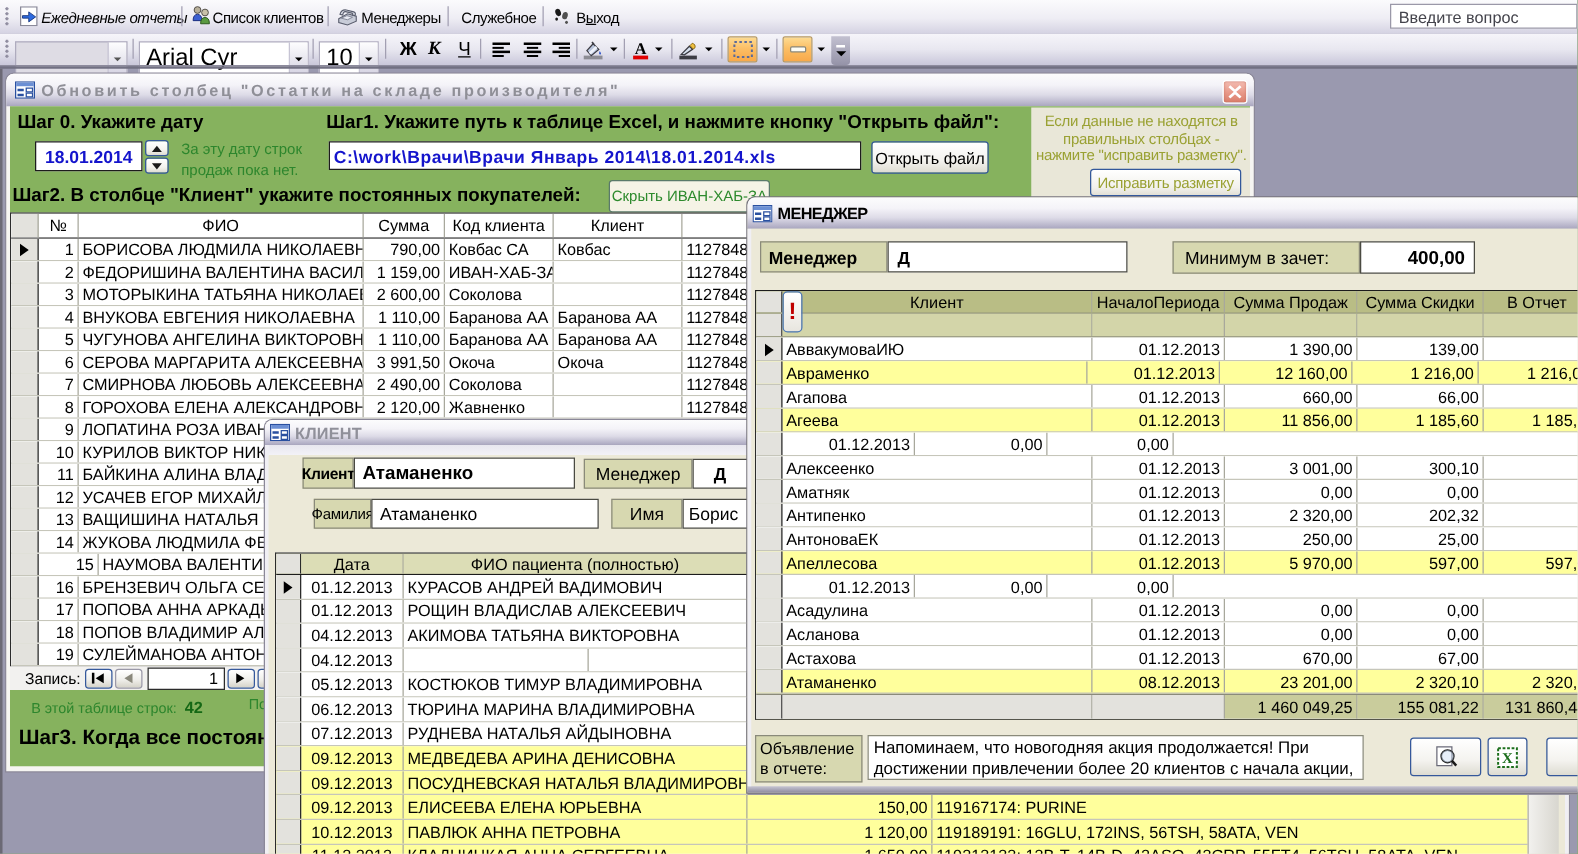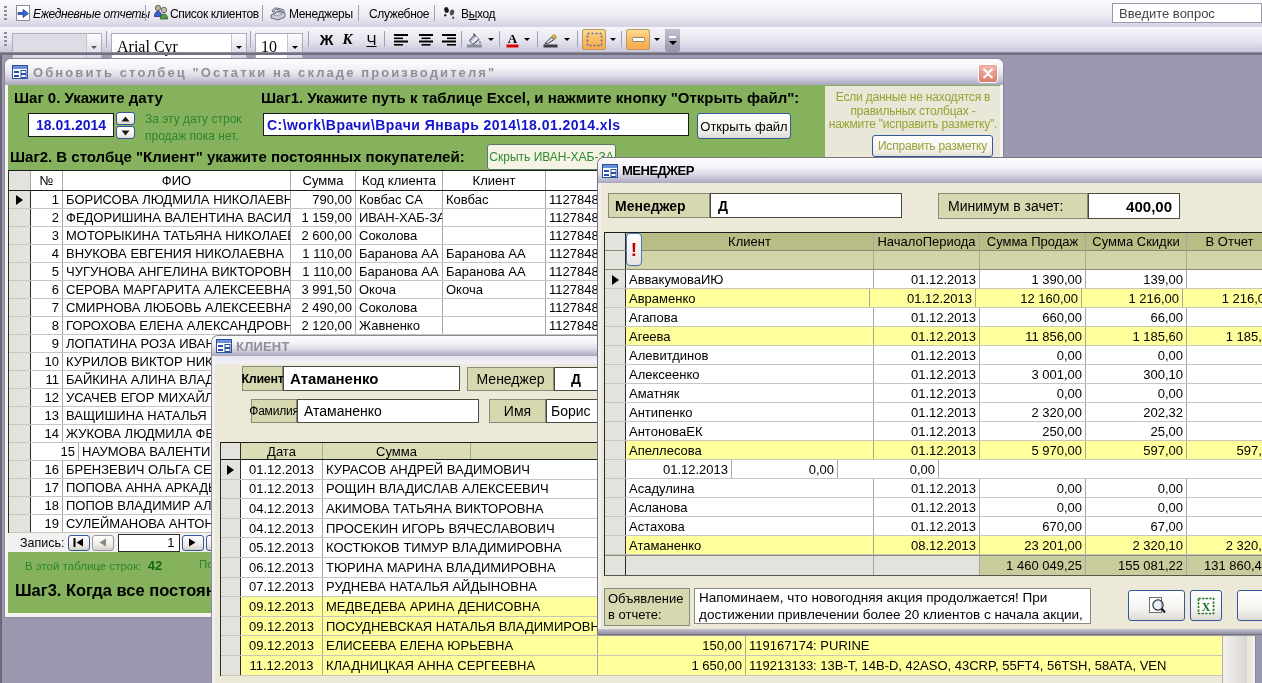--- a/index.html
+++ b/index.html
@@ -9,21 +9,21 @@
 .ab{position:absolute;}
 #menubar{left:0;top:0;width:1262px;height:27px;background:linear-gradient(180deg,#fbfbfd 0%,#eeedf4 55%,#d4d2e2 100%);}
 #toolbar2{left:0;top:27px;width:1262px;height:25px;background:linear-gradient(180deg,#f6f5fa 0%,#e8e7f0 50%,#c9c7da 100%);}
 #tbline{left:0;top:52px;width:1262px;height:1px;background:#8d8b9d;}
 #mdiTop{left:0;top:53px;width:1262px;height:2px;background:#717082;}
 #mdiLeft{left:0;top:55px;width:2px;height:628px;background:#6b6975;}
 .mtx{top:0;height:27px;display:flex;align-items:center;font-size:12px;letter-spacing:-0.35px;color:#000;}
 .grip{position:absolute;left:4px;top:5px;width:3px;height:16px;
  background-image:radial-gradient(circle at 1.5px 2px,#8f8c9f 1.2px,transparent 1.4px);background-size:3px 4px;}
 .darr{width:0;height:0;border-left:3px solid transparent;border-right:3px solid transparent;border-top:3px solid #000;display:inline-block;}
-.combo{background:#fff;border:1px solid #aeabbe;height:28px;font-size:16px;display:inline-flex;align-items:center;position:relative;vertical-align:top;margin-top:3px;font-family:Liberation Serif, serif;}
+.combo{background:#fff;border:1px solid #aeabbe;height:28px;font-size:19px;display:inline-flex;align-items:center;position:relative;vertical-align:top;margin-top:3px;}
 .combo .cab{position:absolute;right:0;top:0;bottom:0;width:15px;background:linear-gradient(180deg,#fdfdfe,#d5d3e2);border-left:1px solid #c6c4d4;display:flex;align-items:center;justify-content:center;}
 .win{position:absolute;border-radius:6px 6px 0 0;}
 .titlebar{position:absolute;left:0;top:0;right:0;height:26px;border-radius:6px 6px 0 0;
  background:linear-gradient(180deg,#fcfcfd 0%,#f4f3f8 35%,#dddbe7 65%,#b2afc6 94%,#a8a5bc 100%);
  display:flex;align-items:center;}
 .ttext{font-size:13px;font-weight:bold;}
 .dsrow{display:flex;overflow:hidden;background:#fff;}
 .cell{overflow:hidden;white-space:nowrap;font-size:13px;border-right:1px solid #a8a89c;padding:0 3px;display:flex;align-items:center;flex:none;}
 .num{justify-content:flex-end;}
 .ctr{justify-content:center;}
@@ -469,20 +469,21 @@
  <div class="ab" style="left:252px;top:3px;width:87px;height:24px;background:#d7d8b0;border:1px solid #8a8a7a;display:flex;align-items:center;font-size:14px;justify-content:center;">Менеджер</div>
  <div class="ab" style="left:339px;top:3px;width:60px;height:24px;background:#fff;border:1px solid #4a4a42;display:flex;align-items:center;font-size:14px;font-weight:bold;padding-left:16px;">Д</div>
  <div class="ab" style="left:36px;top:35px;width:46px;height:24px;background:#d7d8b0;border:1px solid #8a8a7a;display:flex;align-items:center;font-size:14px;justify-content:center;font-size:12px;letter-spacing:-0.2px;">Фамилия</div>
  <div class="ab" style="left:82px;top:35px;width:182px;height:24px;background:#fff;border:1px solid #4a4a42;display:flex;align-items:center;font-size:14px;padding-left:6px;">Атаманенко</div>
  <div class="ab" style="left:274px;top:35px;width:57px;height:24px;background:#d7d8b0;border:1px solid #8a8a7a;display:flex;align-items:center;font-size:14px;justify-content:center;">Имя</div>
  <div class="ab" style="left:331px;top:35px;width:90px;height:24px;background:#fff;border:1px solid #4a4a42;display:flex;align-items:center;font-size:14px;padding-left:4px;">Борис</div>
  <div class="ab" style="left:5px;top:78px;width:1002px;border-top:1px solid #1c1c1c;border-left:1px solid #2b2b2b;background:#fff;">
           <div class="dsrow" style="height:17px;background:#dcddb6;border-bottom:1px solid #1c1c1c;">
             <div class="cell sel" style="width:20px;border-right:1px solid #2b2b2b;background:#e3e2dd;"></div>
             <div class="cell ctr" style="width:82px;background:#dcddb6;">Дата</div>
+            <div class="cell ctr" style="width:275px;background:#dcddb6;">ФИО пациента (полностью)</div>
             <div class="cell ctr" style="width:148px;background:#dcddb6;">Сумма</div>
             <div class="cell" style="width:477px;background:#dcddb6;border-right:none;"></div>
           </div>
           <div class="dsrow" style="height:19.6px;background:#fff;border-bottom:1px solid #c6c6ba;">
             <div class="cell sel" style="width:20px;border-right:1px solid #2b2b2b;border-bottom:1px solid #2b2b2b;margin-bottom:-1px;height:20.6px;">
               <div class="tri"></div>
             </div>
             <div class="cell ctr" style="width:82px;">01.12.2013</div>
             <div class="cell" style="width:275px;">КУРАСОВ АНДРЕЙ ВАДИМОВИЧ</div>
             <div class="cell num" style="width:148px;"></div>
@@ -498,21 +499,20 @@
           <div class="dsrow" style="height:19.6px;background:#fff;border-bottom:1px solid #c6c6ba;">
             <div class="cell sel" style="width:20px;border-right:1px solid #2b2b2b;border-bottom:1px solid #2b2b2b;margin-bottom:-1px;height:20.6px;"></div>
             <div class="cell ctr" style="width:82px;">04.12.2013</div>
             <div class="cell" style="width:275px;">АКИМОВА ТАТЬЯНА ВИКТОРОВНА</div>
             <div class="cell num" style="width:148px;"></div>
             <div class="cell" style="width:477px;border-right:none;"></div>
           </div>
           <div class="dsrow" style="height:19.6px;background:#fff;border-bottom:1px solid #c6c6ba;">
             <div class="cell sel" style="width:20px;border-right:1px solid #2b2b2b;border-bottom:1px solid #2b2b2b;margin-bottom:-1px;height:20.6px;"></div>
             <div class="cell ctr" style="width:82px;">04.12.2013</div>
-            <div class="cell" style="width:275px;">ПРОСЕКИН ИГОРЬ ВЯЧЕСЛАВОВИЧ</div>
             <div class="cell num" style="width:148px;"></div>
             <div class="cell" style="width:477px;border-right:none;"></div>
           </div>
           <div class="dsrow" style="height:19.6px;background:#fff;border-bottom:1px solid #c6c6ba;">
             <div class="cell sel" style="width:20px;border-right:1px solid #2b2b2b;border-bottom:1px solid #2b2b2b;margin-bottom:-1px;height:20.6px;"></div>
             <div class="cell ctr" style="width:82px;">05.12.2013</div>
             <div class="cell" style="width:275px;">КОСТЮКОВ ТИМУР ВЛАДИМИРОВНА</div>
             <div class="cell num" style="width:148px;"></div>
             <div class="cell" style="width:477px;border-right:none;"></div>
           </div>
@@ -543,20 +543,27 @@
             <div class="cell" style="width:275px;">ПОСУДНЕВСКАЯ НАТАЛЬЯ ВЛАДИМИРОВНА</div>
             <div class="cell num" style="width:148px;"></div>
             <div class="cell" style="width:477px;border-right:none;"></div>
           </div>
           <div class="dsrow" style="height:19.6px;background:#ffff9c;border-bottom:1px solid #c6c6ba;">
             <div class="cell sel" style="width:20px;border-right:1px solid #2b2b2b;border-bottom:1px solid #2b2b2b;margin-bottom:-1px;height:20.6px;"></div>
             <div class="cell ctr" style="width:82px;">09.12.2013</div>
             <div class="cell" style="width:275px;">ЕЛИСЕЕВА ЕЛЕНА ЮРЬЕВНА</div>
             <div class="cell num" style="width:148px;">150,00</div>
             <div class="cell" style="width:477px;border-right:none;">119167174: PURINE</div>
+          </div>
+          <div class="dsrow" style="height:19.6px;background:#ffff9c;border-bottom:1px solid #c6c6ba;">
+            <div class="cell sel" style="width:20px;border-right:1px solid #2b2b2b;border-bottom:1px solid #2b2b2b;margin-bottom:-1px;height:20.6px;"></div>
+            <div class="cell ctr" style="width:82px;">10.12.2013</div>
+            <div class="cell" style="width:275px;">ПАВЛЮК АННА ПЕТРОВНА</div>
+            <div class="cell num" style="width:148px;">1 120,00</div>
+            <div class="cell" style="width:477px;border-right:none;">119189191: 16GLU, 172INS, 56TSH, 58ATA, VEN</div>
           </div>
           <div class="dsrow" style="height:19.6px;background:#ffff9c;border-bottom:1px solid #c6c6ba;">
             <div class="cell sel" style="width:20px;border-right:1px solid #2b2b2b;border-bottom:1px solid #2b2b2b;margin-bottom:-1px;height:20.6px;"></div>
             <div class="cell ctr" style="width:82px;">11.12.2013</div>
             <div class="cell" style="width:275px;">КЛАДНИЦКАЯ АННА СЕРГЕЕВНА</div>
             <div class="cell num" style="width:148px;">1 650,00</div>
             <div class="cell" style="width:477px;border-right:none;">119213133: 13B-T, 14B-D, 42ASO, 43CRP, 55FT4, 56TSH, 58ATA, VEN</div>
           </div>
         </div>
  <div class="ab" style="left:1007px;top:78px;width:25px;height:248px;background:linear-gradient(90deg,#f2f1ee,#d8d6cf);border-left:1px solid #b0aea6;"></div>
@@ -628,21 +635,20 @@
           <div class="dsrow" style="height:19px;background:#ffff9c;border-bottom:1px solid #c6c6ba;">
             <div class="cell sel" style="width:21px;border-right:1px solid #2b2b2b;border-bottom:1px solid #2b2b2b;margin-bottom:-1px;height:20px;"></div>
             <div class="cell" style="width:248px;">Агеева</div>
             <div class="cell num" style="width:106px;">01.12.2013</div>
             <div class="cell num" style="width:106px;">11 856,00</div>
             <div class="cell num" style="width:101px;">1 185,60</div>
             <div class="cell num" style="width:85px;border-right:none;">1 185,6</div>
           </div>
           <div class="dsrow" style="height:19px;background:#fff;border-bottom:1px solid #c6c6ba;">
             <div class="cell sel" style="width:21px;border-right:1px solid #2b2b2b;border-bottom:1px solid #2b2b2b;margin-bottom:-1px;height:20px;"></div>
-            <div class="cell" style="width:248px;">Алевитдинов</div>
             <div class="cell num" style="width:106px;">01.12.2013</div>
             <div class="cell num" style="width:106px;">0,00</div>
             <div class="cell num" style="width:101px;">0,00</div>
             <div class="cell num" style="width:85px;border-right:none;"></div>
           </div>
           <div class="dsrow" style="height:19px;background:#fff;border-bottom:1px solid #c6c6ba;">
             <div class="cell sel" style="width:21px;border-right:1px solid #2b2b2b;border-bottom:1px solid #2b2b2b;margin-bottom:-1px;height:20px;"></div>
             <div class="cell" style="width:248px;">Алексеенко</div>
             <div class="cell num" style="width:106px;">01.12.2013</div>
             <div class="cell num" style="width:106px;">3 001,00</div>

